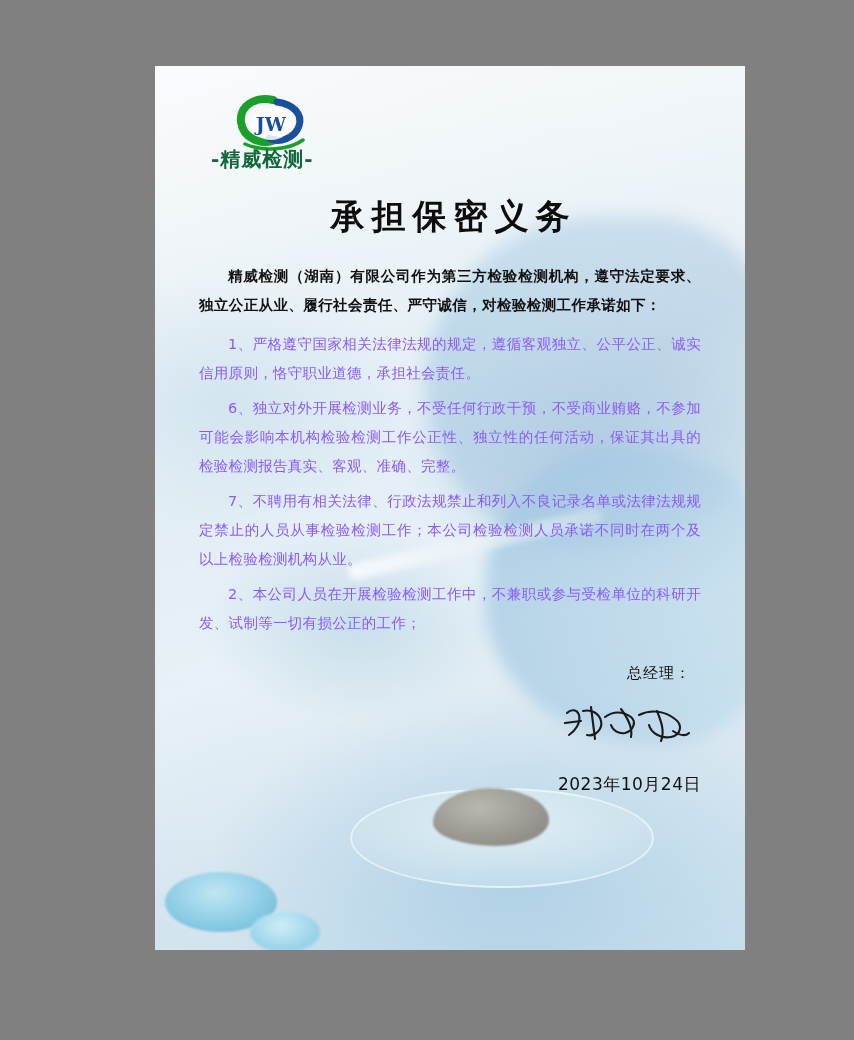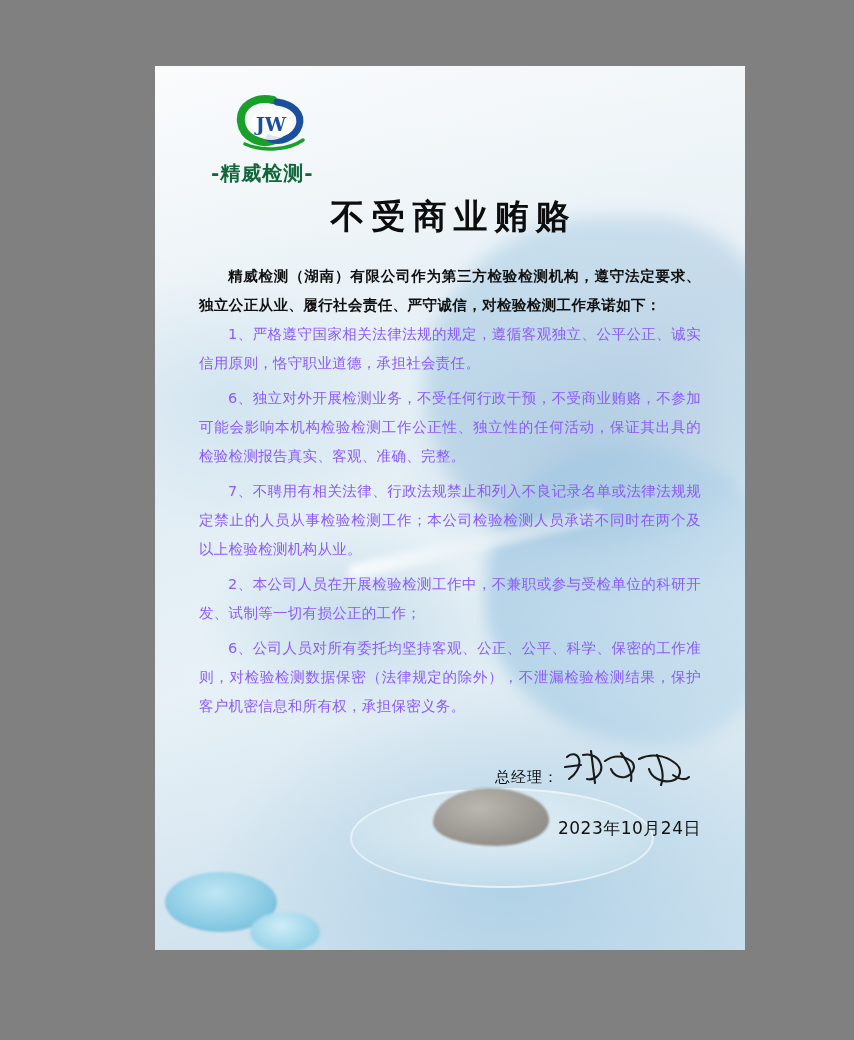--- a/index.html
+++ b/index.html
@@ -120,21 +120,21 @@
     margin-left: 34px;
   }
   .logo-mark {
     position: absolute;
     left: 0; top: 0;
     width: 78px; height: 60px;
   }
   .logo-name {
     position: absolute;
     left: -22px;
-    top: 66px;
+    top: 52px;
     font-family: "DejaVu Sans", "Liberation Sans", sans-serif;
     font-size: 20px;
     font-weight: 700;
     color: #11673a;
     letter-spacing: 1px;
     white-space: nowrap;
   }
 
   .doc-title {
     text-align: center;
@@ -148,40 +148,41 @@
   }
 
   .lead {
     font-size: 14.5px;
     font-weight: 700;
     line-height: 2.0;
     letter-spacing: 0.4px;
     text-align: justify;
     text-indent: 2em;
     color: #101010;
-    margin-bottom: 0;
+    margin-bottom: 10px;
   }
 
   .para {
     font-size: 14.5px;
     line-height: 2.0;
     letter-spacing: 0.3px;
     text-align: justify;
     text-indent: 2em;
     color: #8b5cf6;
     margin: 0 0 6px 0;
   }
 
   .sign-row {
     margin-top: 26px;
     display: flex;
     align-items: flex-end;
     justify-content: flex-end;
     padding-right: 10px;
-    gap: 2px;
+    gap: 16px;
+    flex-direction: column;
   }
   .sign-label {
     font-size: 15px;
     color: #111;
     letter-spacing: 1px;
     padding-bottom: 4px;
   }
   .signature {
     width: 130px;
     height: 44px;
@@ -221,29 +222,28 @@
         <svg class="logo-mark" viewBox="0 0 78 60">
           <path d="M40 6 C22 2, 6 12, 8 28 C10 44, 28 52, 42 46" fill="none" stroke="#19a02a" stroke-width="8" stroke-linecap="round"></path>
           <path d="M44 8 C60 10, 70 20, 66 32 C62 44, 46 50, 36 44" fill="none" stroke="#1a4f9c" stroke-width="7" stroke-linecap="round"></path>
           <ellipse cx="38" cy="30" rx="20" ry="16" fill="#ffffff" opacity="0.85"></ellipse>
           <text x="38" y="37" text-anchor="middle" font-family="DejaVu Serif, Liberation Serif, serif" font-size="19" font-weight="700" fill="#1a4f9c">JW</text>
           <path d="M12 50 C30 58, 56 56, 70 46" fill="none" stroke="#19a02a" stroke-width="3.5" stroke-linecap="round"></path>
         </svg>
         <div class="logo-name">-精威检测-</div>
       </div>
 
-      <div class="doc-title">不受商业贿赂</div>
+      <div class="doc-title">承担保密义务</div>
 
       <div class="lead">精威检测（湖南）有限公司作为第三方检验检测机构，遵守法定要求、独立公正从业、履行社会责任、严守诚信，对检验检测工作承诺如下：</div>
 
       <p class="para">1、严格遵守国家相关法律法规的规定，遵循客观独立、公平公正、诚实信用原则，恪守职业道德，承担社会责任。</p>
       <p class="para">6、独立对外开展检测业务，不受任何行政干预，不受商业贿赂，不参加可能会影响本机构检验检测工作公正性、独立性的任何活动，保证其出具的检验检测报告真实、客观、准确、完整。</p>
       <p class="para">7、不聘用有相关法律、行政法规禁止和列入不良记录名单或法律法规规定禁止的人员从事检验检测工作；本公司检验检测人员承诺不同时在两个及以上检验检测机构从业。</p>
       <p class="para">2、本公司人员在开展检验检测工作中，不兼职或参与受检单位的科研开发、试制等一切有损公正的工作；</p>
-      <p class="para">6、公司人员对所有委托均坚持客观、公正、公平、科学、保密的工作准则，对检验检测数据保密（法律规定的除外），不泄漏检验检测结果，保护客户机密信息和所有权，承担保密义务。</p>
 
       <div class="sign-row">
         <span class="sign-label">总经理：</span>
         <svg class="signature" viewBox="0 0 130 44">
           <g fill="none" stroke="#1a1a1a" stroke-width="2.1" stroke-linecap="round" stroke-linejoin="round">
             <path d="M6 10 C10 6, 16 6, 18 12 C20 20, 14 28, 8 32"></path>
             <path d="M4 20 L20 18"></path>
             <path d="M22 8 C30 6, 38 10, 40 18 C42 26, 34 34, 26 32"></path>
             <path d="M30 4 L34 36"></path>
             <path d="M44 14 C52 8, 62 8, 70 14 C76 19, 72 28, 64 30 C58 31, 52 28, 50 22"></path>

